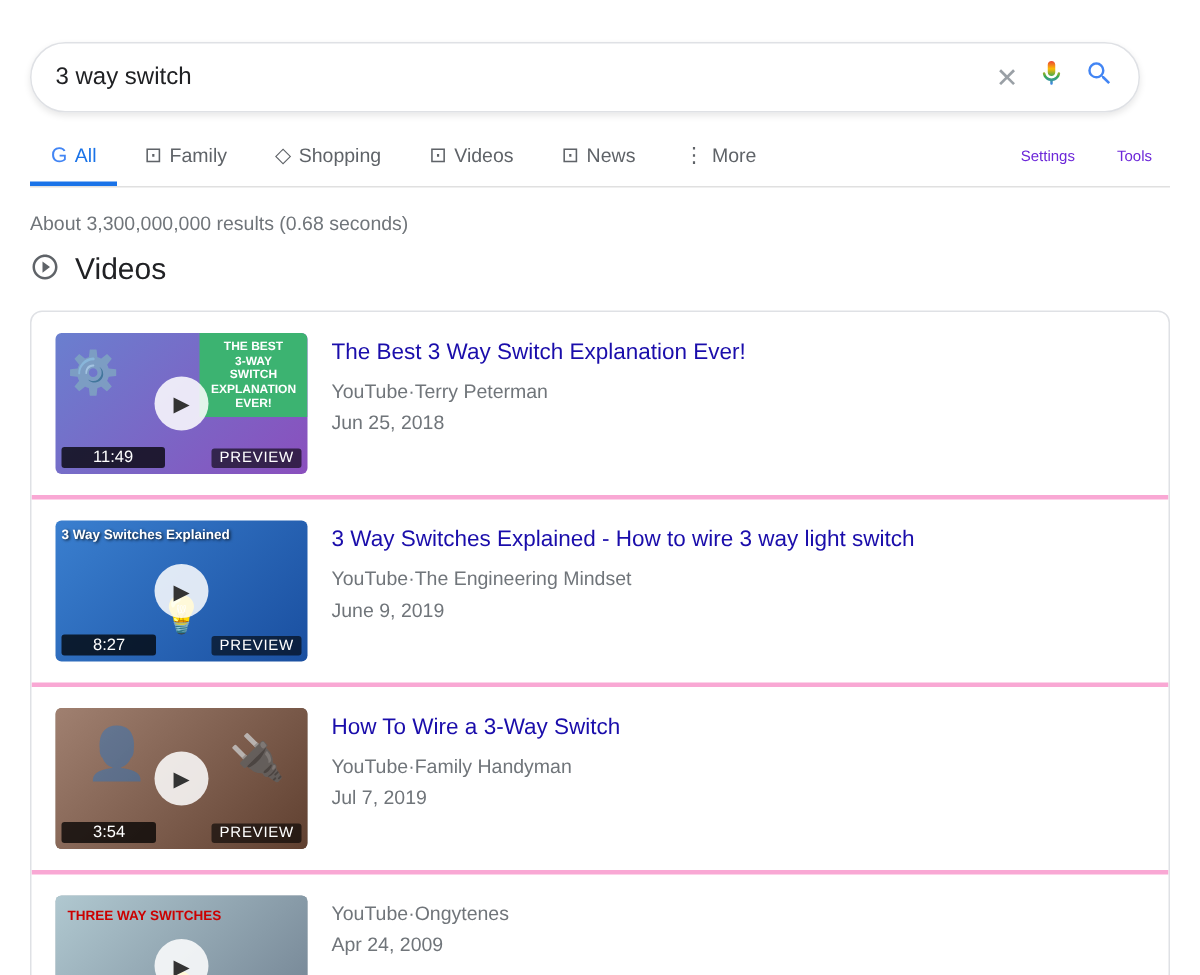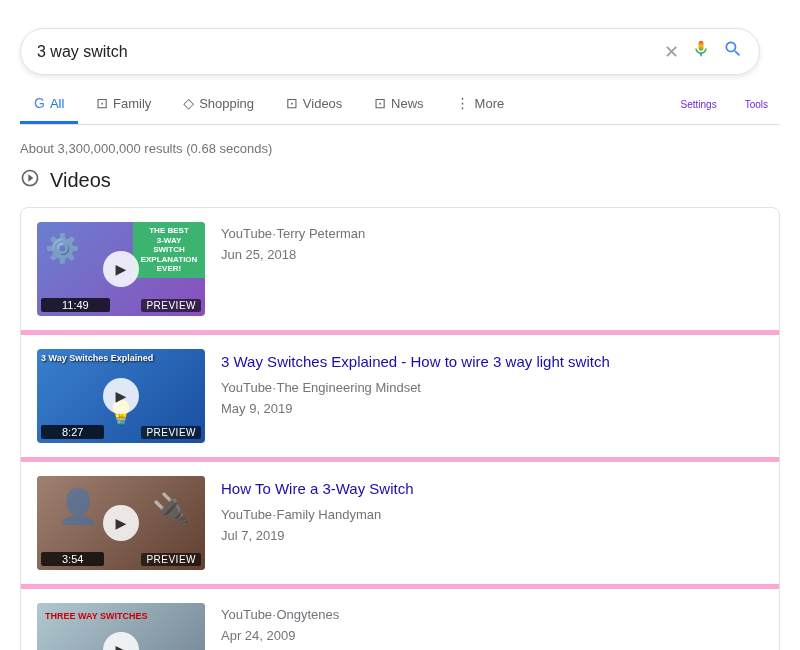--- a/index.html
+++ b/index.html
@@ -115,21 +115,21 @@
     .videos-container {
       border: 1px solid #dfe1e5;
       border-radius: 8px;
       overflow: hidden;
     }
 
     .video-item {
       display: flex;
       align-items: flex-start;
       padding: 14px 16px;
-      border-bottom: 5px solid #f9a8d4;
+      border-bottom: 3px solid #f9a8d4;
       gap: 16px;
     }
     .video-item:last-child {
       border-bottom: none;
     }
 
     .video-thumbnail {
       position: relative;
       width: 168px;
       min-width: 168px;
@@ -289,20 +289,21 @@
       <div class="video-thumbnail thumb-1">
 
         <div style="position:absolute;top:0;right:0;background:#3cb371;color:white;font-size:8px;font-weight:bold;padding:4px 5px;line-height:1.2;width:72px;text-align:center;z-index:2;">THE BEST<br>3-WAY<br>SWITCH<br>EXPLANATION<br>EVER!</div>
 
         <div style="position:absolute;left:8px;top:10px;color:rgba(255,255,255,0.7);font-size:28px;">⚙️</div>
         <div class="play-button">▶</div>
         <div class="duration-badge">11:49</div>
         <div class="preview-badge">PREVIEW</div>
       </div>
       <div class="video-info">
+        <div class="video-title">The Best 3 Way Switch Explanation Ever!</div>
         <div class="video-meta">
           <div class="video-source">
             <span>YouTube</span>
             <span class="dot-separator">·</span>
             <span>Terry Peterman</span>
           </div>
           <div>Jun 25, 2018</div>
         </div>
       </div>
     </div>
@@ -317,21 +318,21 @@
         <div class="preview-badge">PREVIEW</div>
       </div>
       <div class="video-info">
         <div class="video-title">3 Way Switches Explained - How to wire 3 way light switch</div>
         <div class="video-meta">
           <div class="video-source">
             <span>YouTube</span>
             <span class="dot-separator">·</span>
             <span>The Engineering Mindset</span>
           </div>
-          <div>May 9, 2019</div>
+          <div>June 9, 2019</div>
         </div>
       </div>
     </div>
 
     <div class="video-item">
       <div class="video-thumbnail thumb-3">
         <div style="position:absolute;top:0;left:0;width:100%;height:100%;background:linear-gradient(135deg,#a08070,#604030);z-index:0;"></div>
 
         <div style="position:absolute;top:10px;left:20px;color:rgba(255,255,255,0.4);font-size:34px;z-index:1;">👤</div>
         <div style="position:absolute;top:15px;right:15px;color:rgba(220,200,180,0.8);font-size:30px;z-index:1;">🔌</div>

